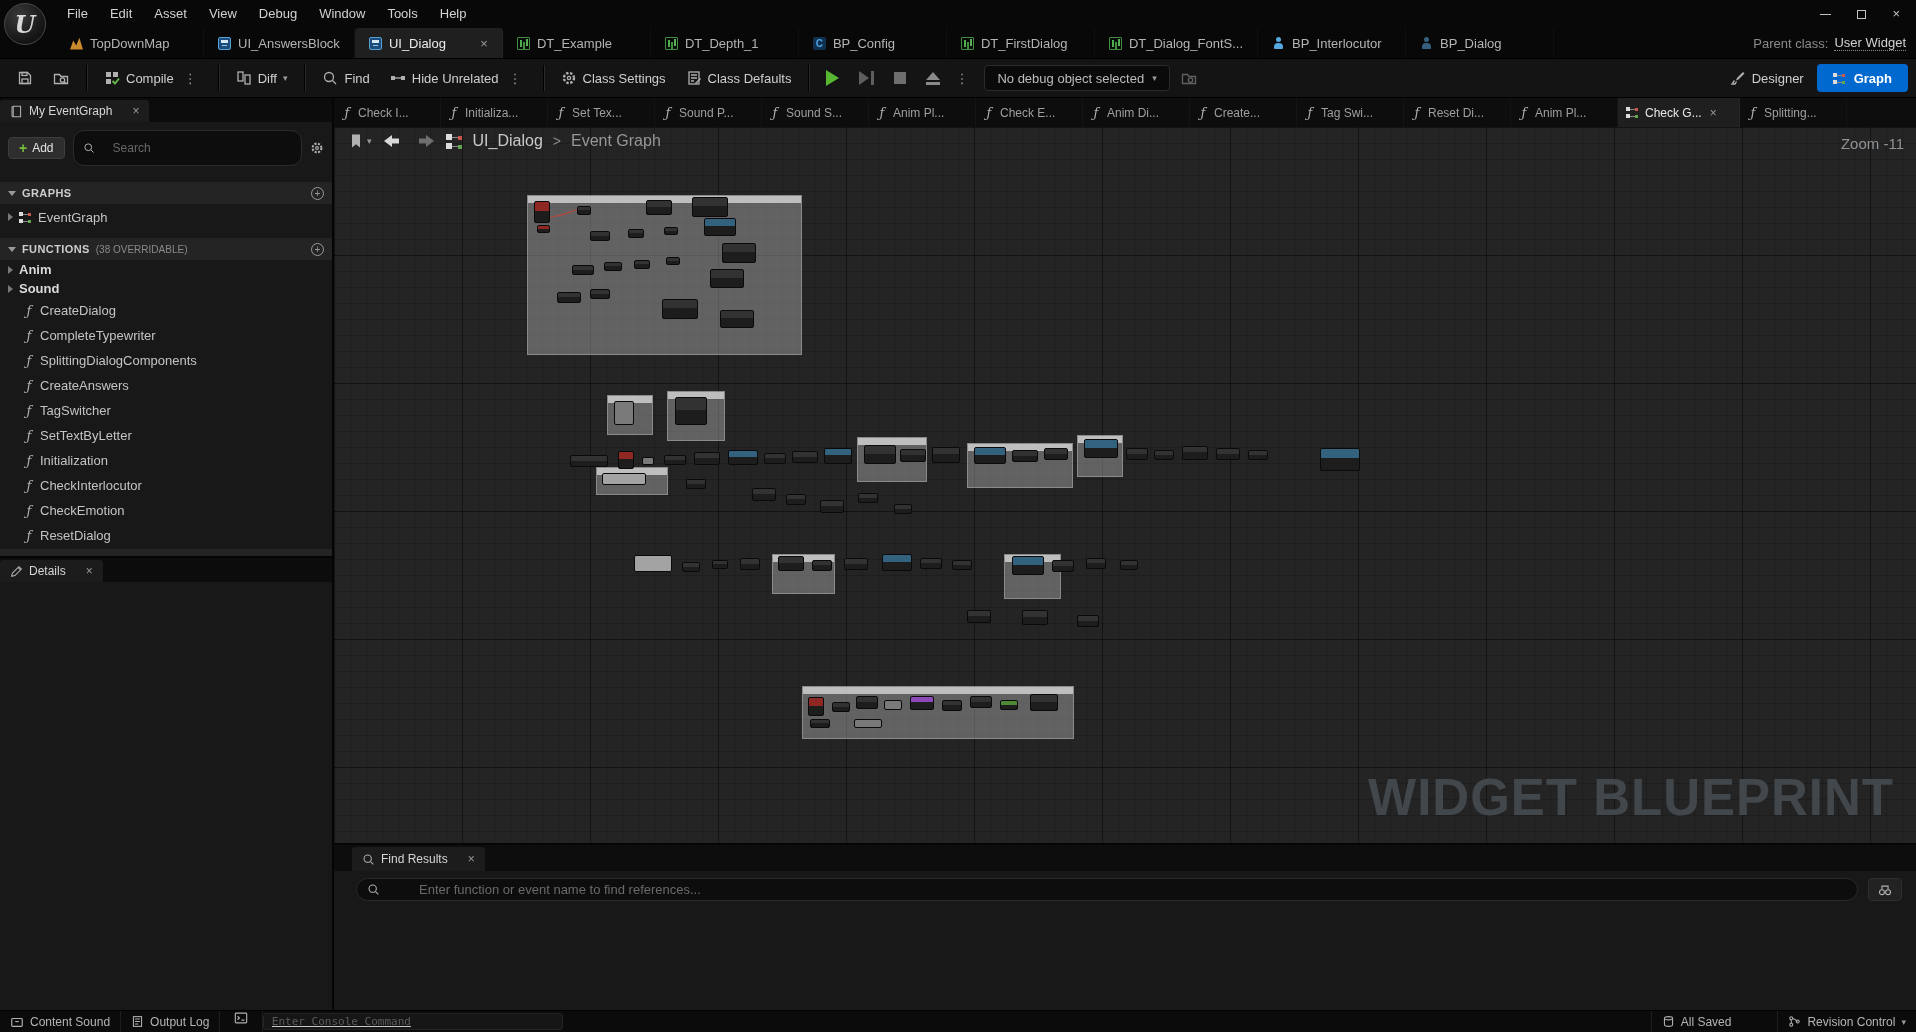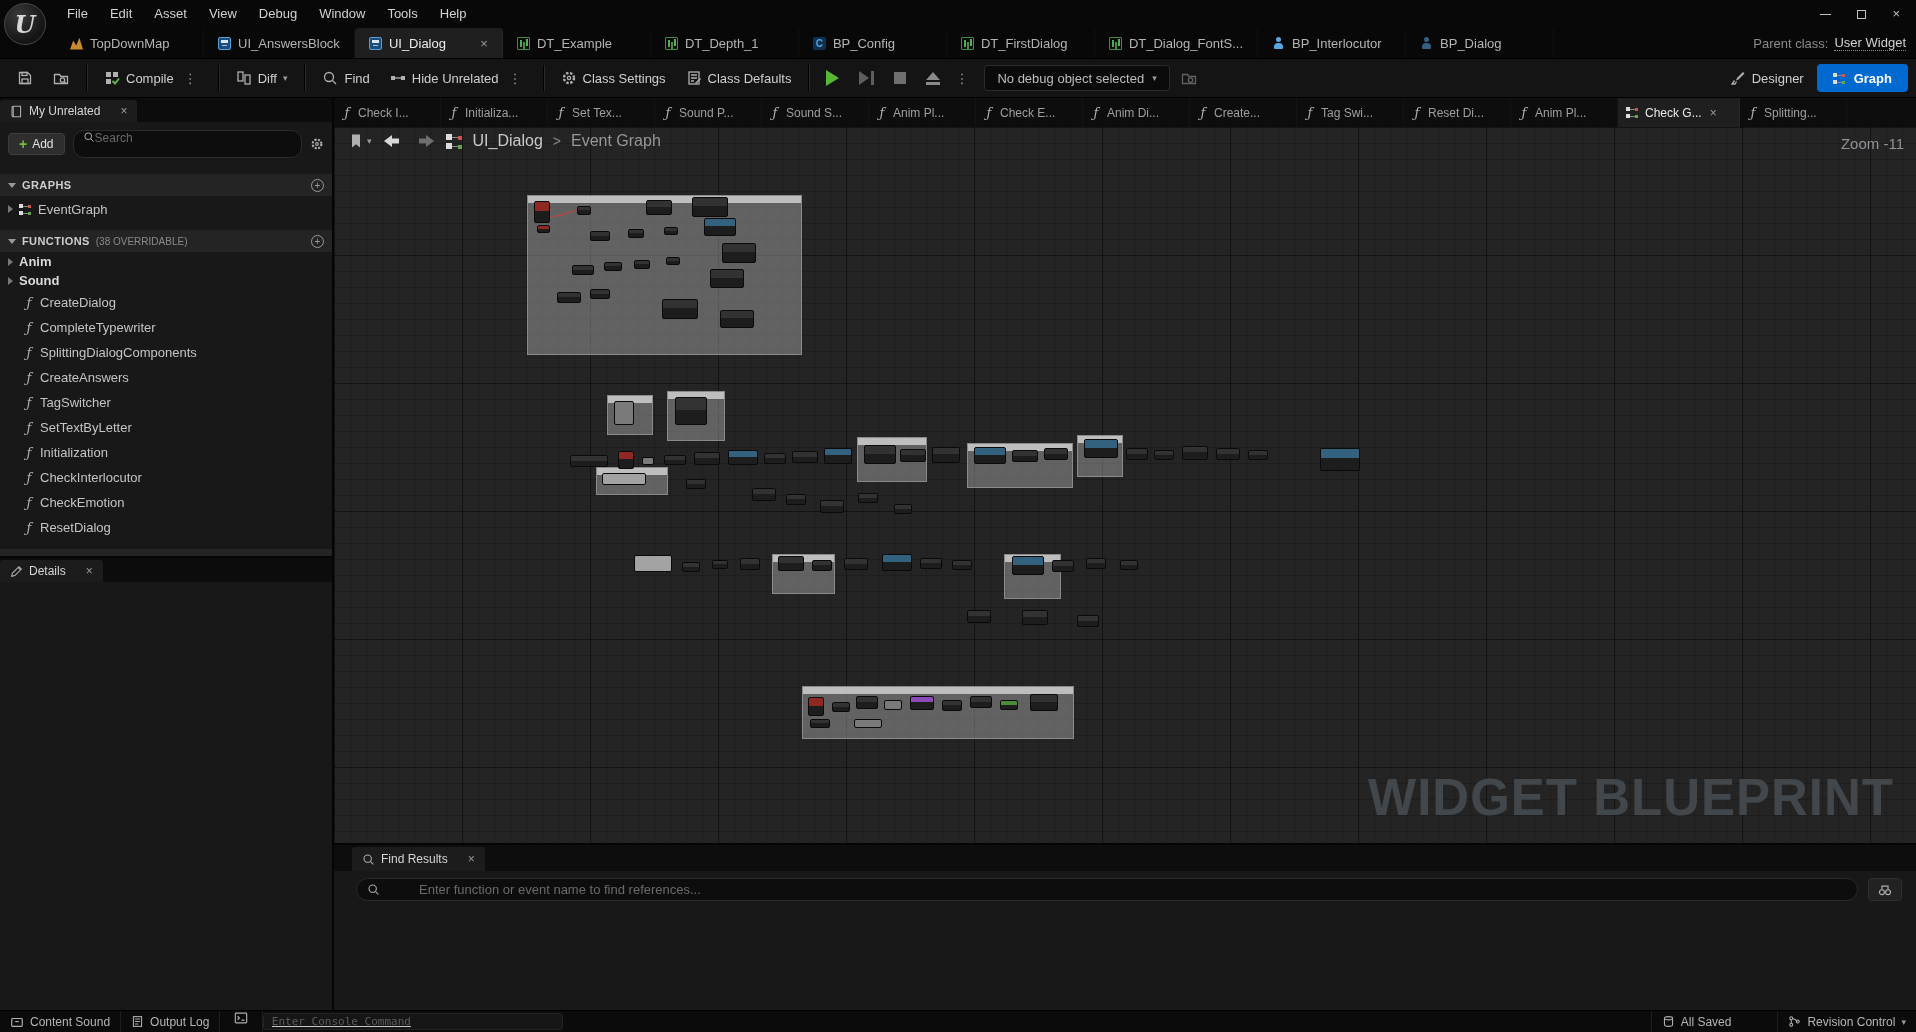--- a/index.html
+++ b/index.html
@@ -71,21 +71,21 @@
   .panel-tabstrip { height:24px; background:#0c0c0c; display:flex; align-items:stretch; }
   .ptab { display:flex; align-items:center; gap:6px; background:#1c1c1c; padding:0 10px; font-size:12px;
     color:#d6d6d6; border-radius:3px 3px 0 0; margin-top:2px; }
   .ptab .close { color:#9a9a9a; margin-left:14px; font-size:12px; }
 
   .mbp { height:458px; background:#181818; display:flex; flex-direction:column; }
   .mbp-toolrow { display:flex; align-items:center; gap:8px; padding:8px 8px 8px 8px; }
   .addbtn { display:flex; align-items:center; gap:5px; height:22px; padding:0 10px; background:#2e2e2e;
     border:1px solid #3d3d3d; border-radius:4px; font-size:12px; color:#e2e2e2; }
   .addbtn .plus { color:#76bc3d; font-weight:bold; font-size:14px; }
-  .searchpill { flex:1; display:flex; align-items:flex-start; gap:0; height:28px; padding:0 9px;
+  .searchpill { flex:1; display:flex; align-items:center; gap:18px; height:36px; padding:0 9px;
     background:#0d0d0d; border:1px solid #2b2b2b; border-radius:11px; }
   .searchpill input { background:transparent; border:none; outline:none; color:#c8c8c8; font-size:12px; width:100%; }
   .searchpill input::placeholder { color:#686868; }
   .sect { height:22px; background:#242424; display:flex; align-items:center; gap:6px; padding:0 8px; margin-top:8px; }
   .sect:first-of-type { margin-top:2px; }
   .sect .tri { width:0; height:0; border-top:5px solid #9a9a9a; border-left:4px solid transparent; border-right:4px solid transparent; }
   .sect .lab { font-size:11px; font-weight:bold; color:#cdcdcd; letter-spacing:0.4px; }
   .sect .note { font-size:10px; color:#8a8a8a; }
   .sect .plus-circ { margin-left:auto; width:13px; height:13px; border:1px solid #9a9a9a; border-radius:50%;
     color:#9a9a9a; font-size:10px; line-height:11px; text-align:center; }
@@ -346,21 +346,21 @@
 <div class="main">
 
   <div class="leftcol">
     <div class="mbp">
       <div class="panel-tabstrip">
         <div class="ptab">
           <svg class="ico" style="width:13px;height:13px" viewBox="0 0 16 16">
             <path d="M4 1.5h9v13H4a1.5 1.5 0 0 1-1.5-1.5v-10A1.5 1.5 0 0 1 4 1.5z"></path>
               <path d="M4 1.5v13"></path>
           </svg>
-          <span>My Unrelated</span>
+          <span>My EventGraph</span>
           <span class="close">×</span>
         </div>
       </div>
       <div class="mbp-toolrow">
         <div class="addbtn">
           <span class="plus">+</span>
           <span>Add</span>
         </div>
         <div class="searchpill">
           <svg class="ico" style="width:12px;height:12px" viewBox="0 0 16 16">

